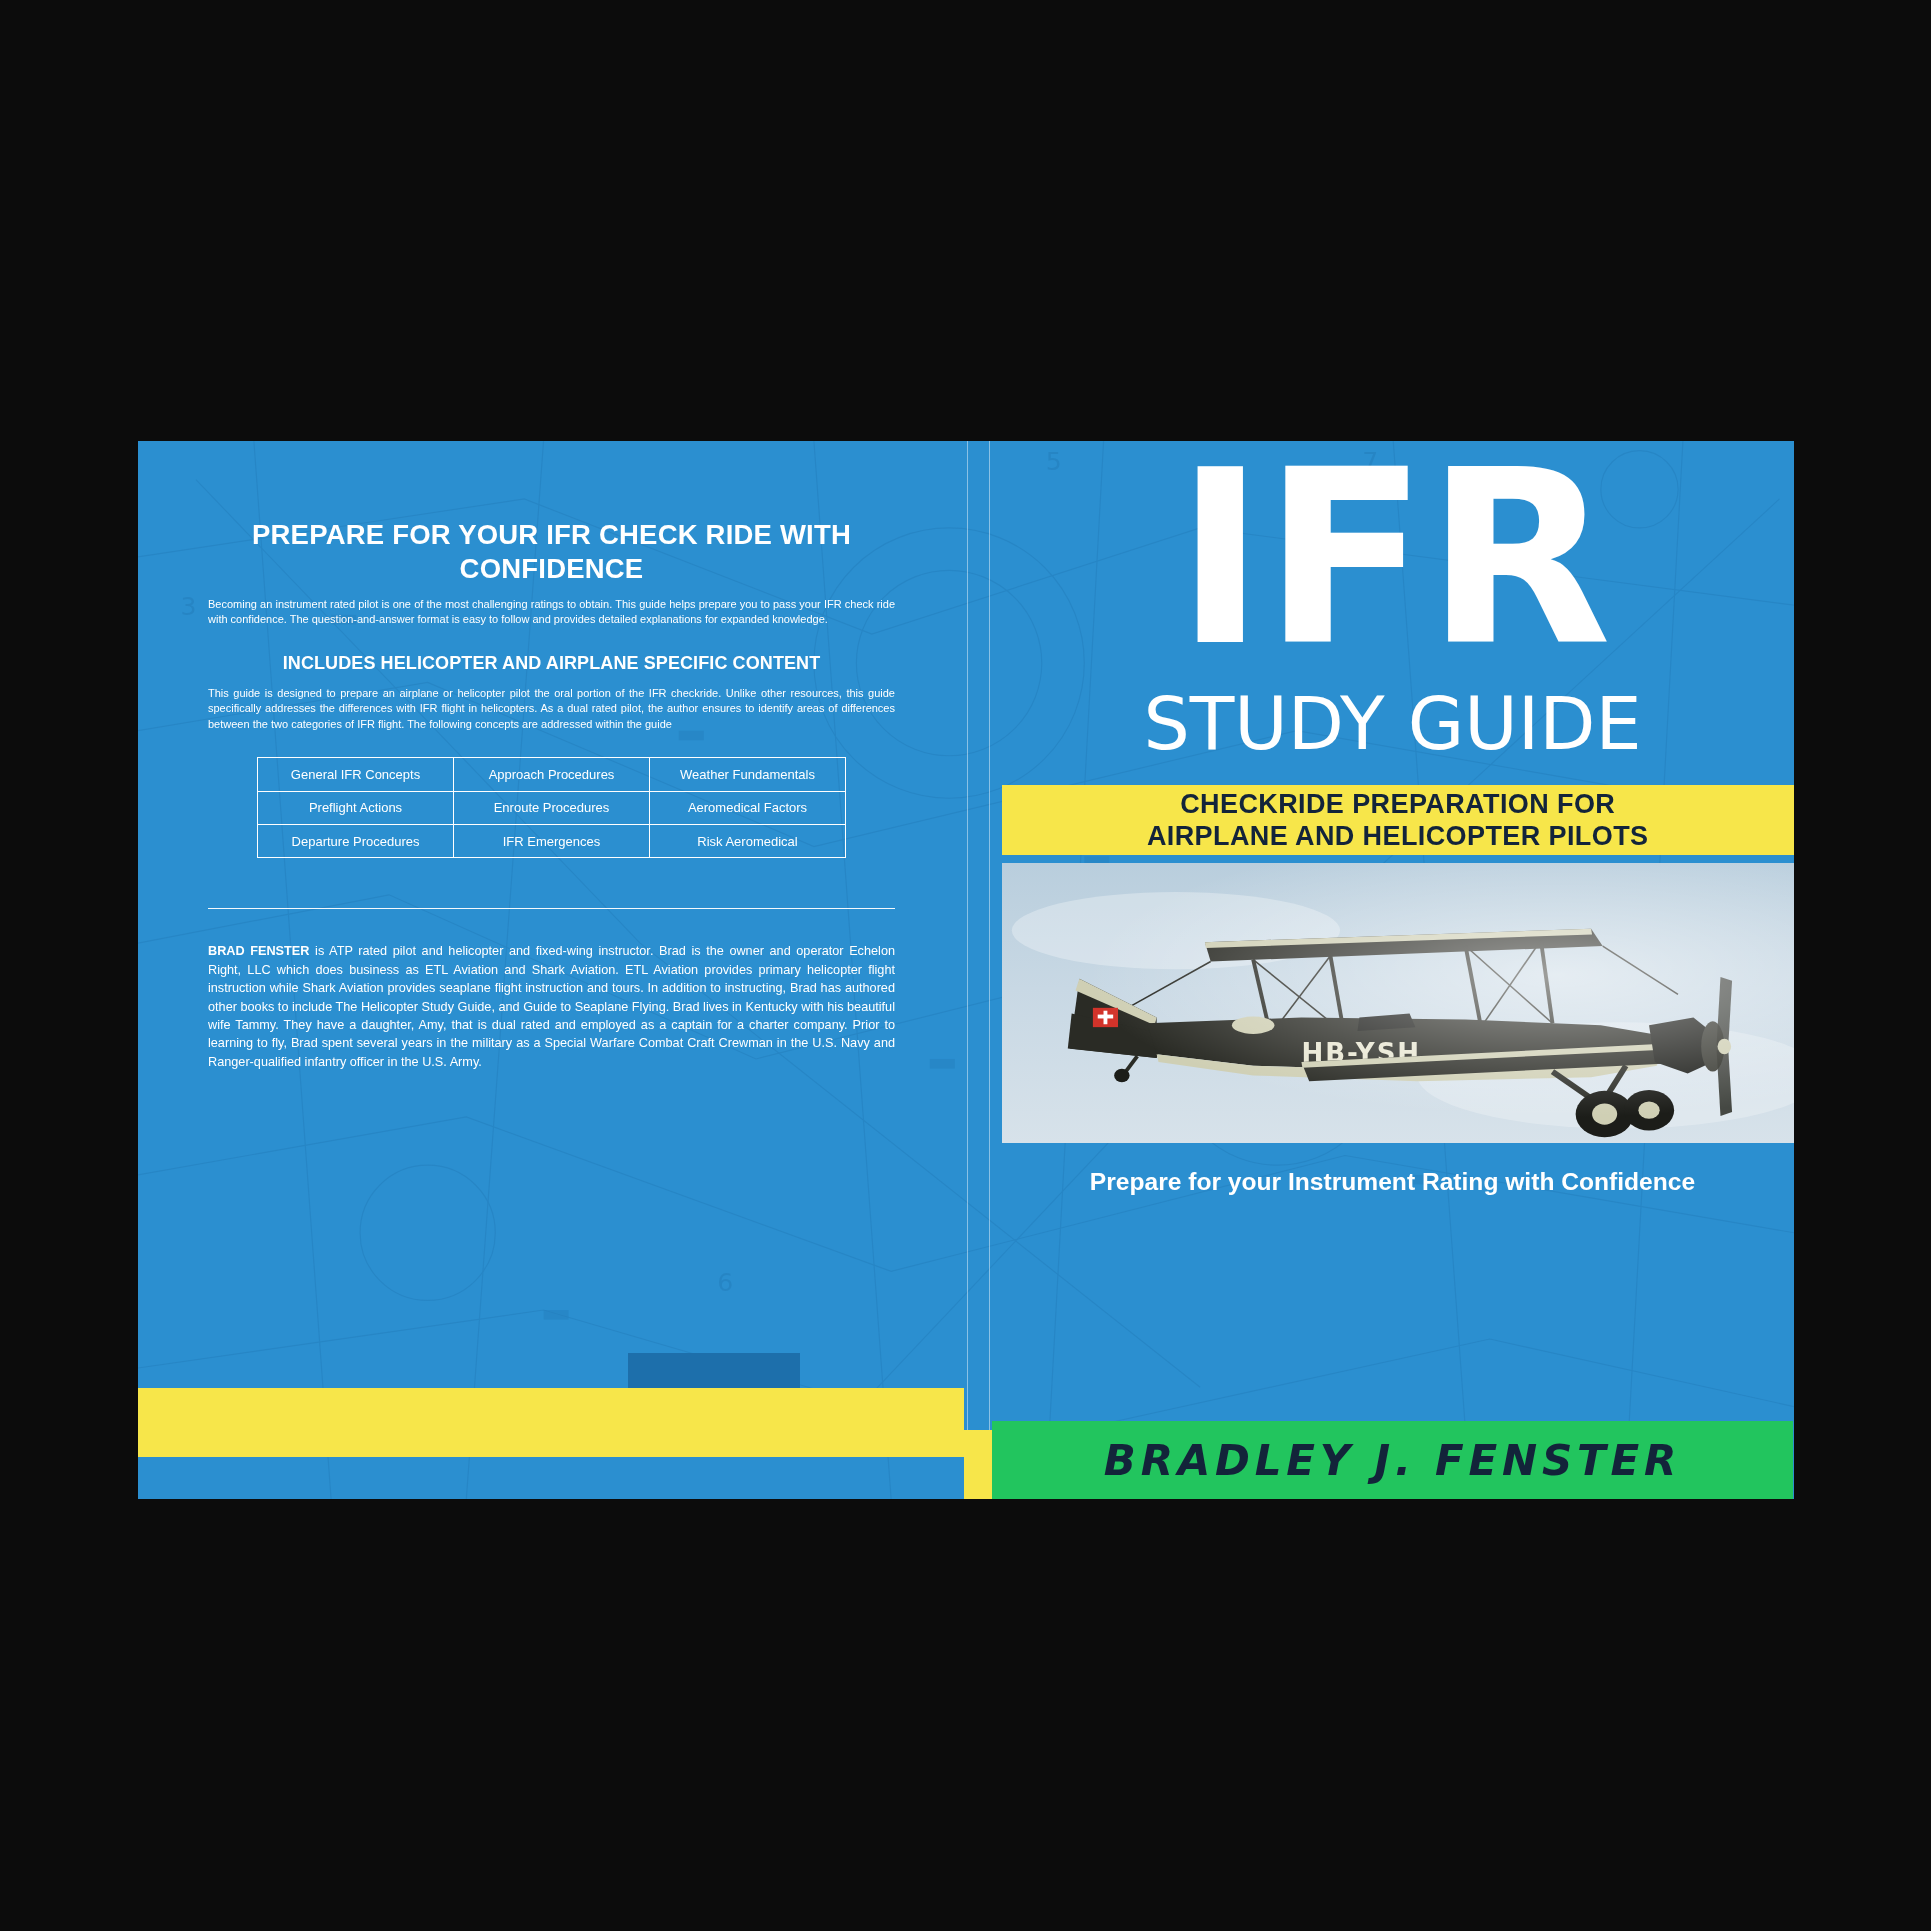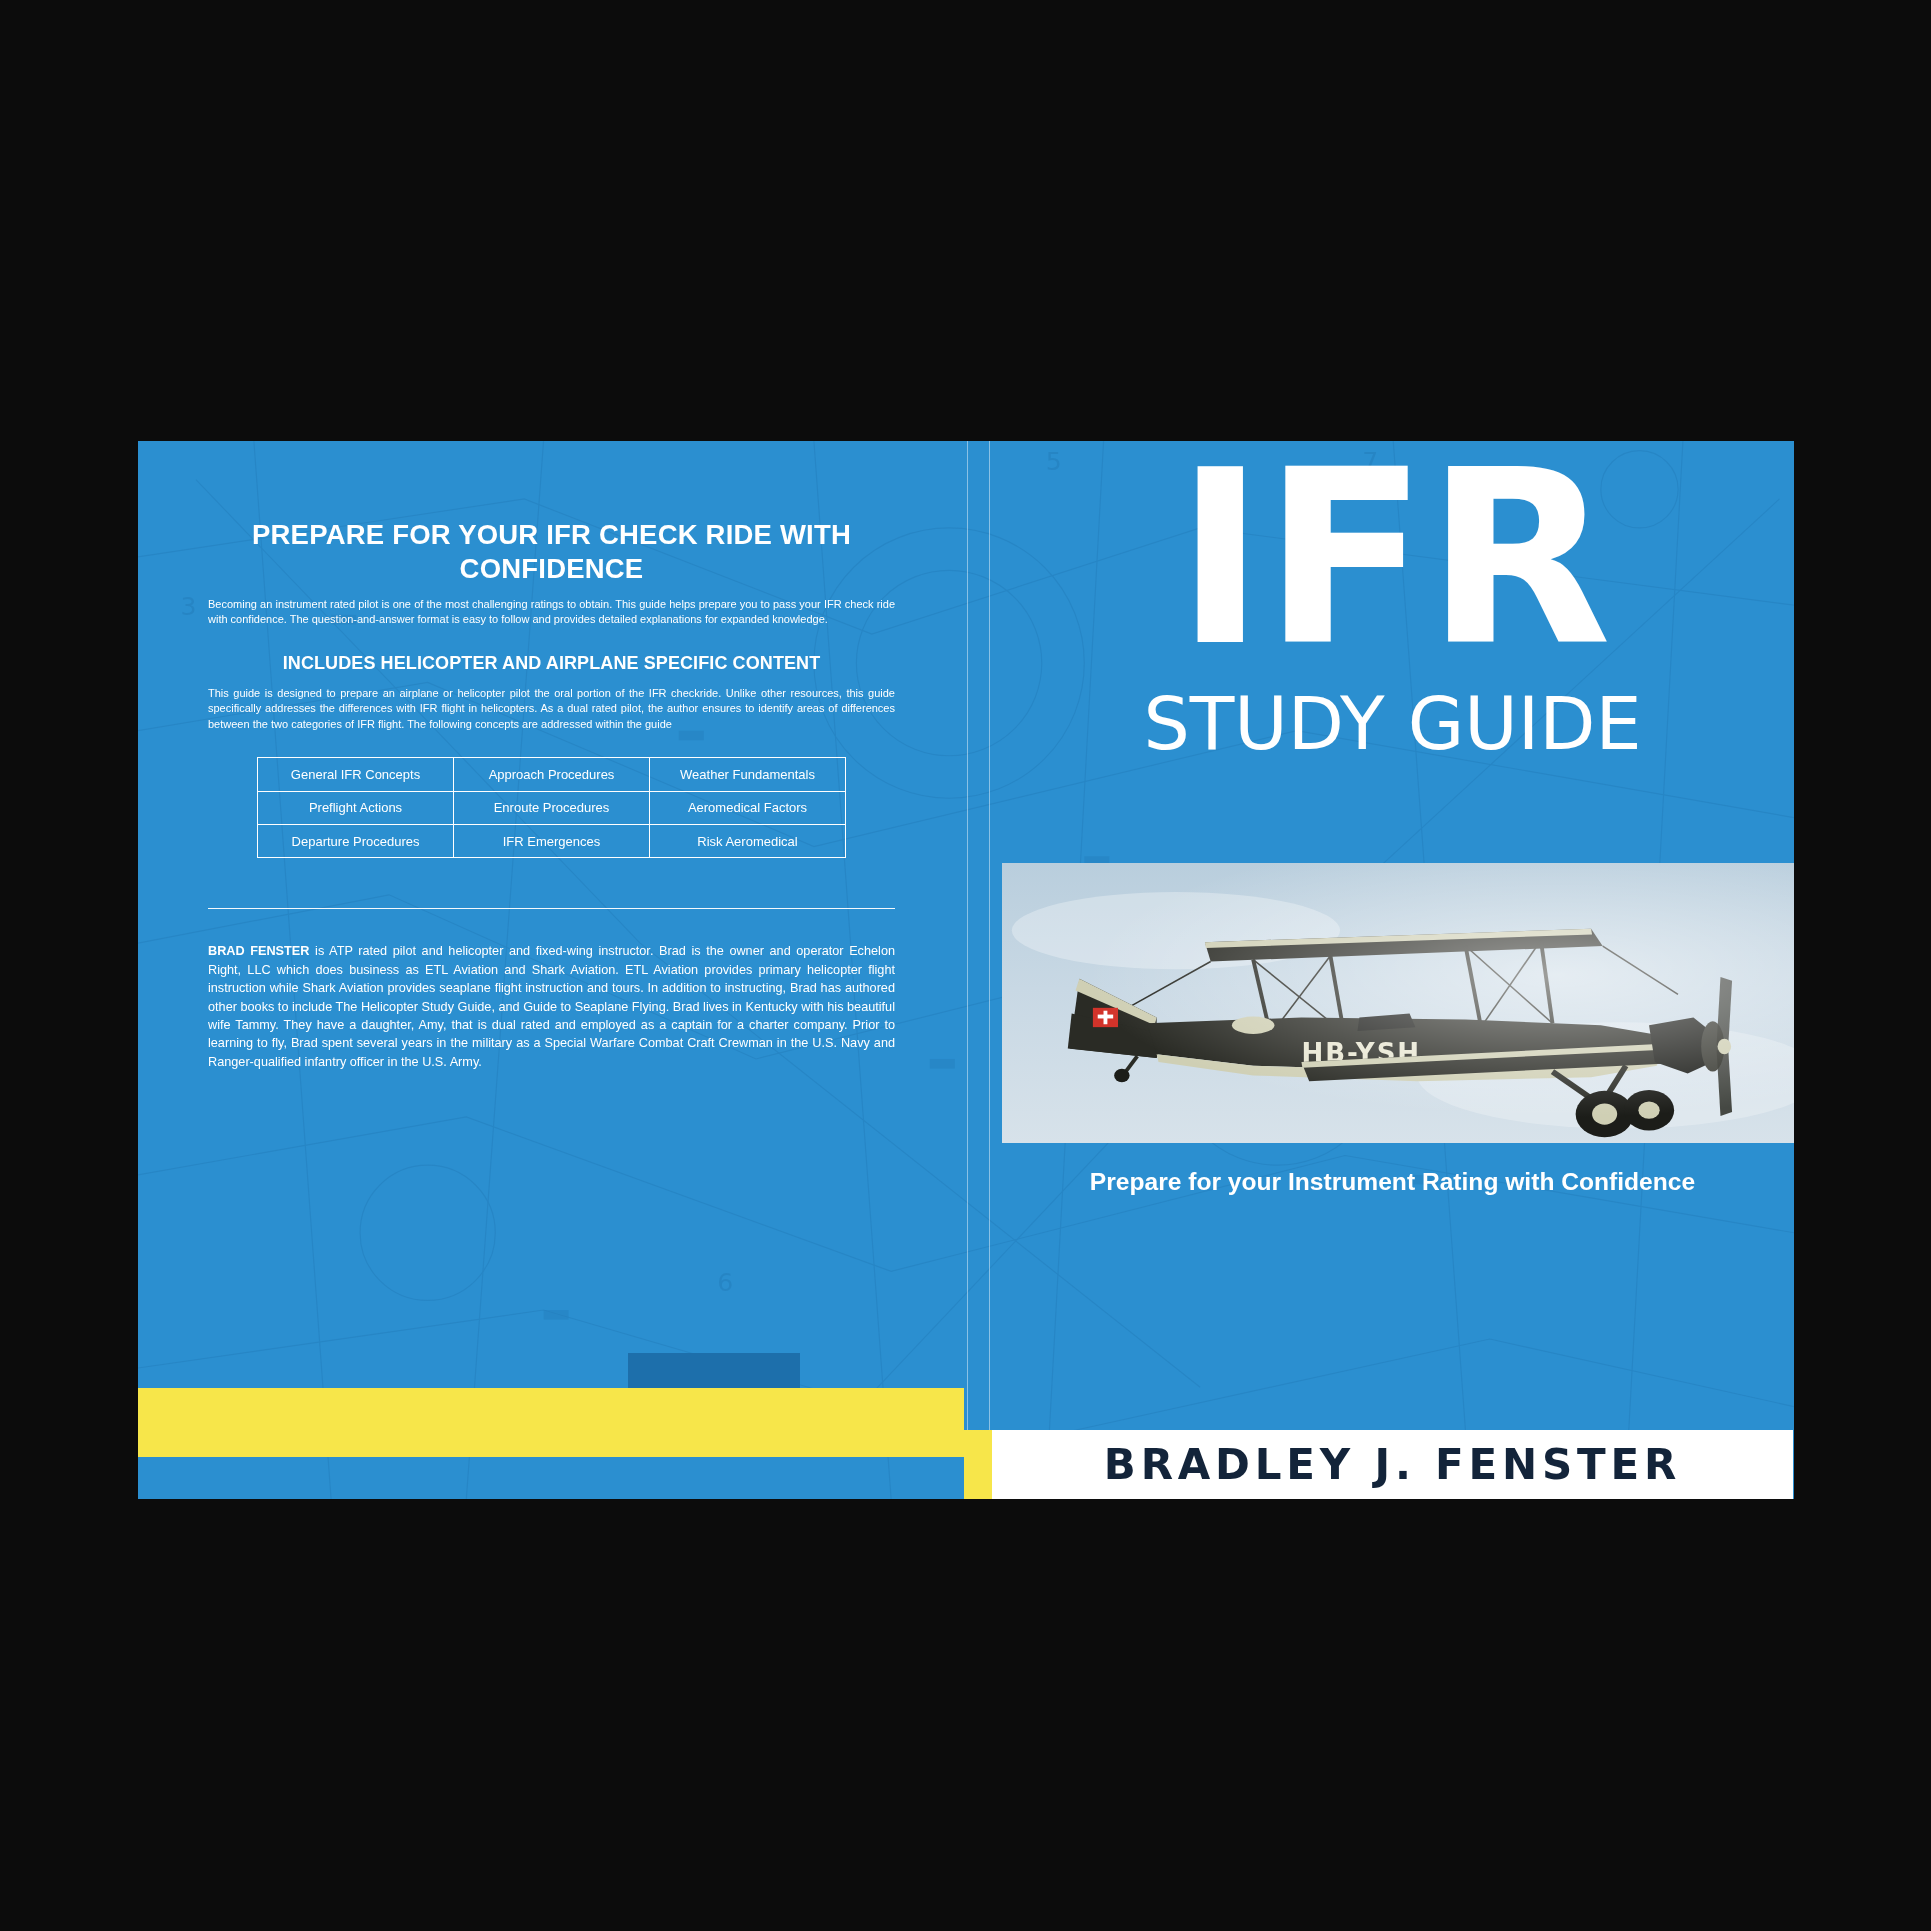--- a/index.html
+++ b/index.html
@@ -240,25 +240,26 @@
     font-size: 24.6px;
     font-weight: bold;
     margin-top: 8px;
   }
 
   .band-front {
     position: absolute;
     left: 0;
     bottom: 0;
     width: 801px;
-    height: 69px;
-    background: #ffffff;
+    height: 78px;
+    background: #22c55e;
     display: flex;
     align-items: center;
     justify-content: center;
+    font-style: italic;
   }
   .author-name {
     color: #13243a;
     font-size: 42px;
     font-weight: bold;
     letter-spacing: 4.8px;
     font-family: "DejaVu Sans", sans-serif;
   }
 </style>
 </head>
@@ -350,20 +351,26 @@
       <div class="spine-line-l"></div>
       <div class="spine-line-r"></div>
       <div class="spine-band"></div>
     </div>
 
     <div class="front-cover">
 
       <div class="title-ifr">IFR</div>
       <div class="title-study">STUDY GUIDE</div>
 
+      <div class="subtitle-band">
+        <div class="subtitle-text">
+          <div>CHECKRIDE PREPARATION FOR</div>
+          <div>AIRPLANE AND HELICOPTER PILOTS</div>
+        </div>
+      </div>
 
       <div class="photo">
         <div class="haze"></div>
         <svg viewBox="0 0 820 290" width="792" height="280">
 
           <ellipse cx="180" cy="70" rx="170" ry="40" fill="#ffffff" opacity="0.30"></ellipse>
           <ellipse cx="640" cy="220" rx="210" ry="55" fill="#ffffff" opacity="0.25"></ellipse>
 
           <g transform="translate(10,10)">
 

